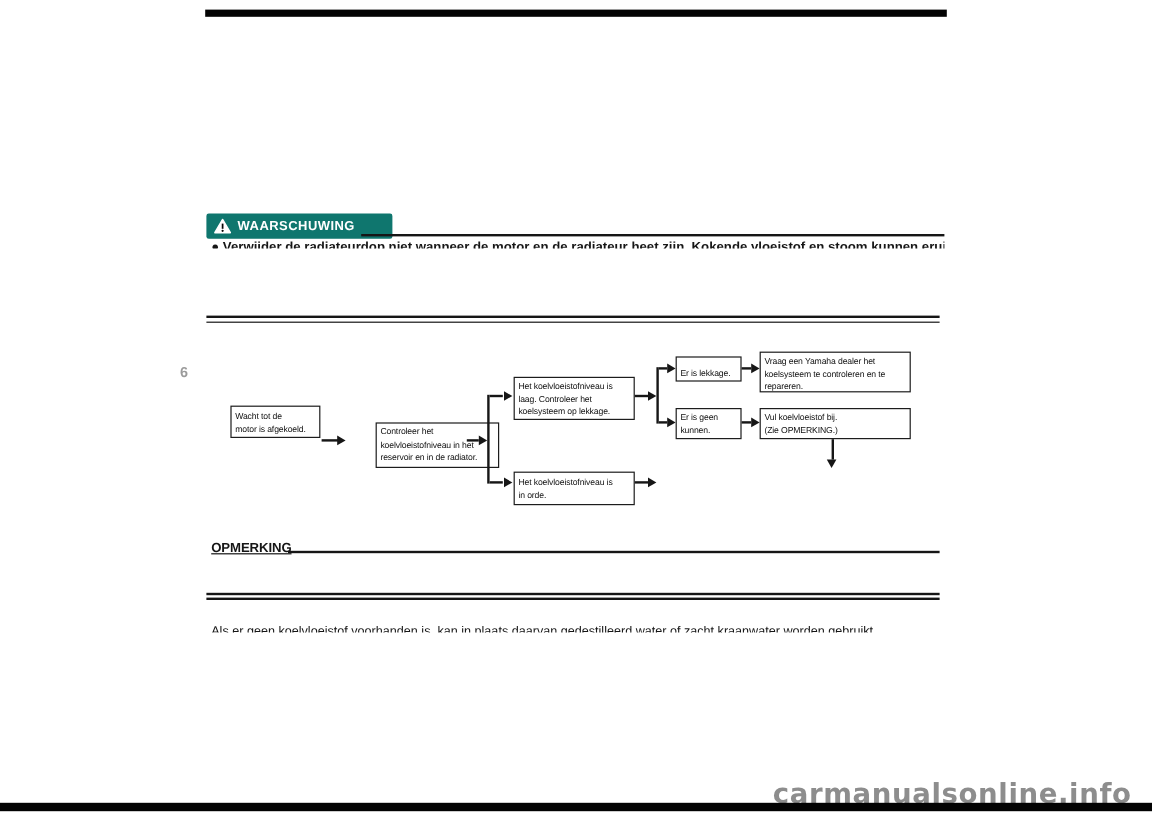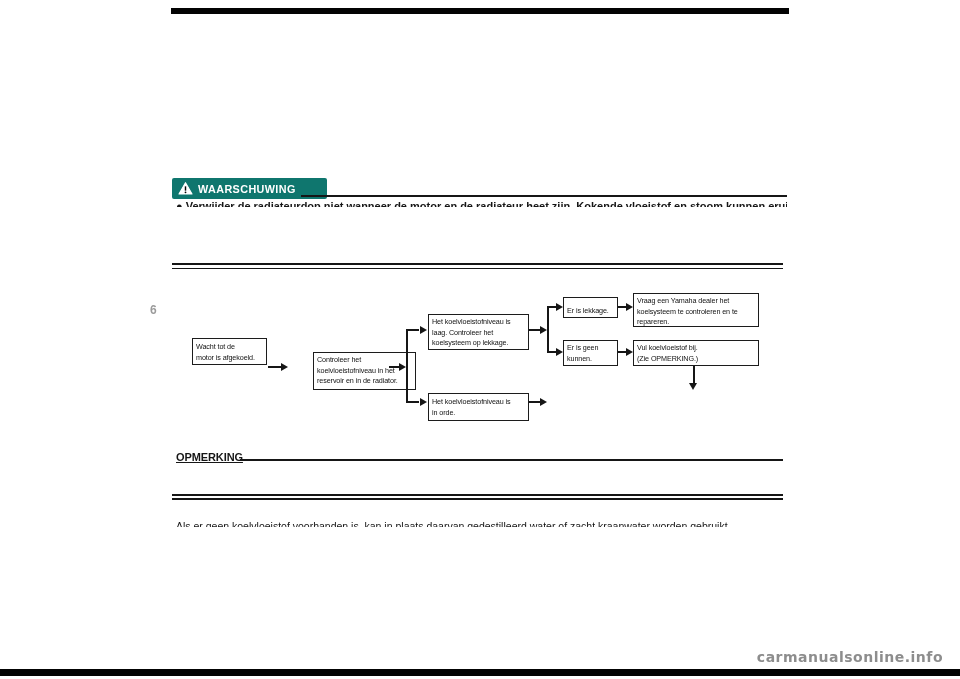--- a/index.html
+++ b/index.html
@@ -39,21 +39,21 @@
         border-bottom:4px solid transparent;border-left:7px solid #161616;}
   .ah-d{position:absolute;width:0;height:0;border-left:4px solid transparent;
         border-right:4px solid transparent;border-top:7px solid #161616;}
   
   #note-label{left:176px;top:451px;font-size:11px;font-weight:bold;letter-spacing:-.1px;text-decoration:underline;}
   #note-rule{left:240px;top:459px;width:543px;height:1.6px;}
   #note-clip{left:176px;top:476px;width:590px;height:7px;margin-top:44px;}
   #note-clip span{font-size:10.5px;}
   
   #watermark{right:17px;top:649px;font-family:"DejaVu Sans",sans-serif;font-weight:bold;
-             font-size:14px;color:#8d8d8d;letter-spacing:.5px;}
+             font-size:23px;color:#8d8d8d;letter-spacing:.5px;}
   #top-bar{left:171px;top:8px;width:618px;height:6px;}
   #bottom-bar{left:0;top:669px;width:960px;height:7px;}
 </style>
 </head>
 <body>
 
 <div id="page">
 
   <div id="top-bar" class="abs bar"></div>
 

